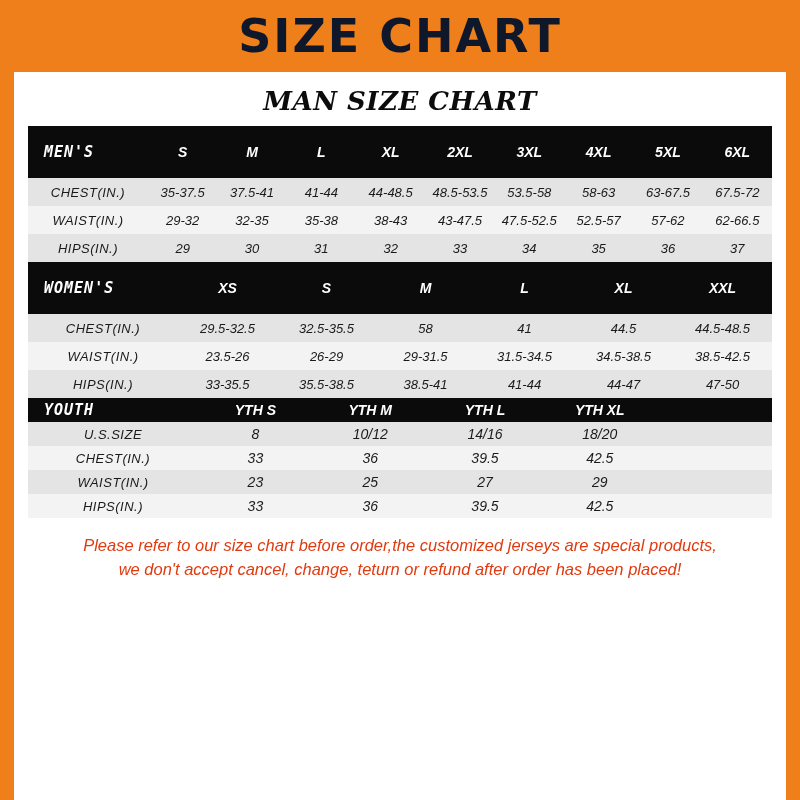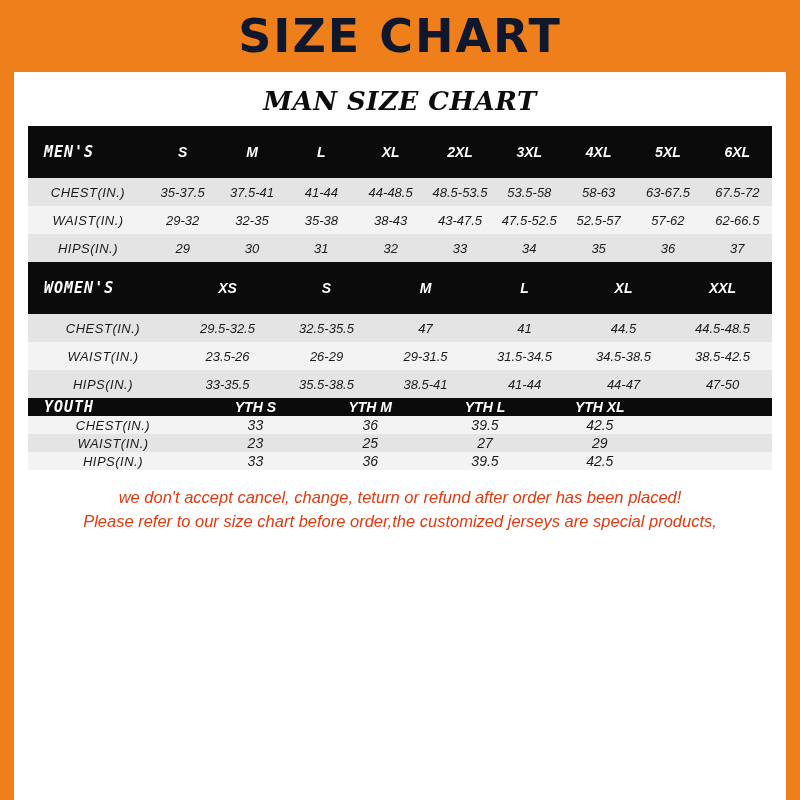--- a/index.html
+++ b/index.html
@@ -86,21 +86,21 @@
   table.size tbody tr.even td { background: #f3f3f3; }
   table.size tbody td.rowlabel {
     font-weight: normal;
     letter-spacing: 0.5px;
     font-size: 13px;
   }
   .men thead th.rowhead { width: 120px; }
   .women thead th.rowhead { width: 150px; }
   .youth thead th.rowhead { width: 170px; }
   .youth thead th.colhead, .youth tbody td { font-size: 14px; }
-  .youth table.size th, .youth table.size td { height: 18px; }
+  .youth table.size th, .youth table.size td { height: 24px; }
   .footer-note {
     margin-top: 16px;
     text-align: center;
     color: #e03a10;
     font-size: 16.5px;
     line-height: 1.45;
     font-family: "Liberation Sans", sans-serif;
   }
   .footer-note div { white-space: nowrap; }
 </style>
@@ -184,21 +184,21 @@
             <th class="colhead">L</th>
             <th class="colhead">XL</th>
             <th class="colhead">XXL</th>
           </tr>
         </thead>
         <tbody>
           <tr class="odd">
             <td class="rowlabel">CHEST(IN.)</td>
             <td>29.5-32.5</td>
             <td>32.5-35.5</td>
-            <td>47</td>
+            <td>58</td>
             <td>41</td>
             <td>44.5</td>
             <td>44.5-48.5</td>
           </tr>
           <tr class="even">
             <td class="rowlabel">WAIST(IN.)</td>
             <td>23.5-26</td>
             <td>26-29</td>
             <td>29-31.5</td>
             <td>31.5-34.5</td>
@@ -224,20 +224,28 @@
           <tr>
             <th class="rowhead">YOUTH</th>
             <th class="colhead">YTH S</th>
             <th class="colhead">YTH M</th>
             <th class="colhead">YTH L</th>
             <th class="colhead">YTH XL</th>
             <th class="colhead"></th>
           </tr>
         </thead>
         <tbody>
+          <tr class="odd">
+            <td class="rowlabel">U.S.SIZE</td>
+            <td>8</td>
+            <td>10/12</td>
+            <td>14/16</td>
+            <td>18/20</td>
+            <td></td>
+          </tr>
           <tr class="even">
             <td class="rowlabel">CHEST(IN.)</td>
             <td>33</td>
             <td>36</td>
             <td>39.5</td>
             <td>42.5</td>
             <td></td>
           </tr>
           <tr class="odd">
             <td class="rowlabel">WAIST(IN.)</td>
@@ -253,18 +261,18 @@
             <td>36</td>
             <td>39.5</td>
             <td>42.5</td>
             <td></td>
           </tr>
         </tbody>
       </table>
     </div>
 
     <div class="footer-note">
+      <div>Please refer to our size chart before order,the customized jerseys are special products,</div>
       <div>we don't accept cancel, change, teturn or refund after order has been placed!</div>
-      <div>Please refer to our size chart before order,the customized jerseys are special products,</div>
     </div>
 
   </div>
 </div>
 
 </body></html>

